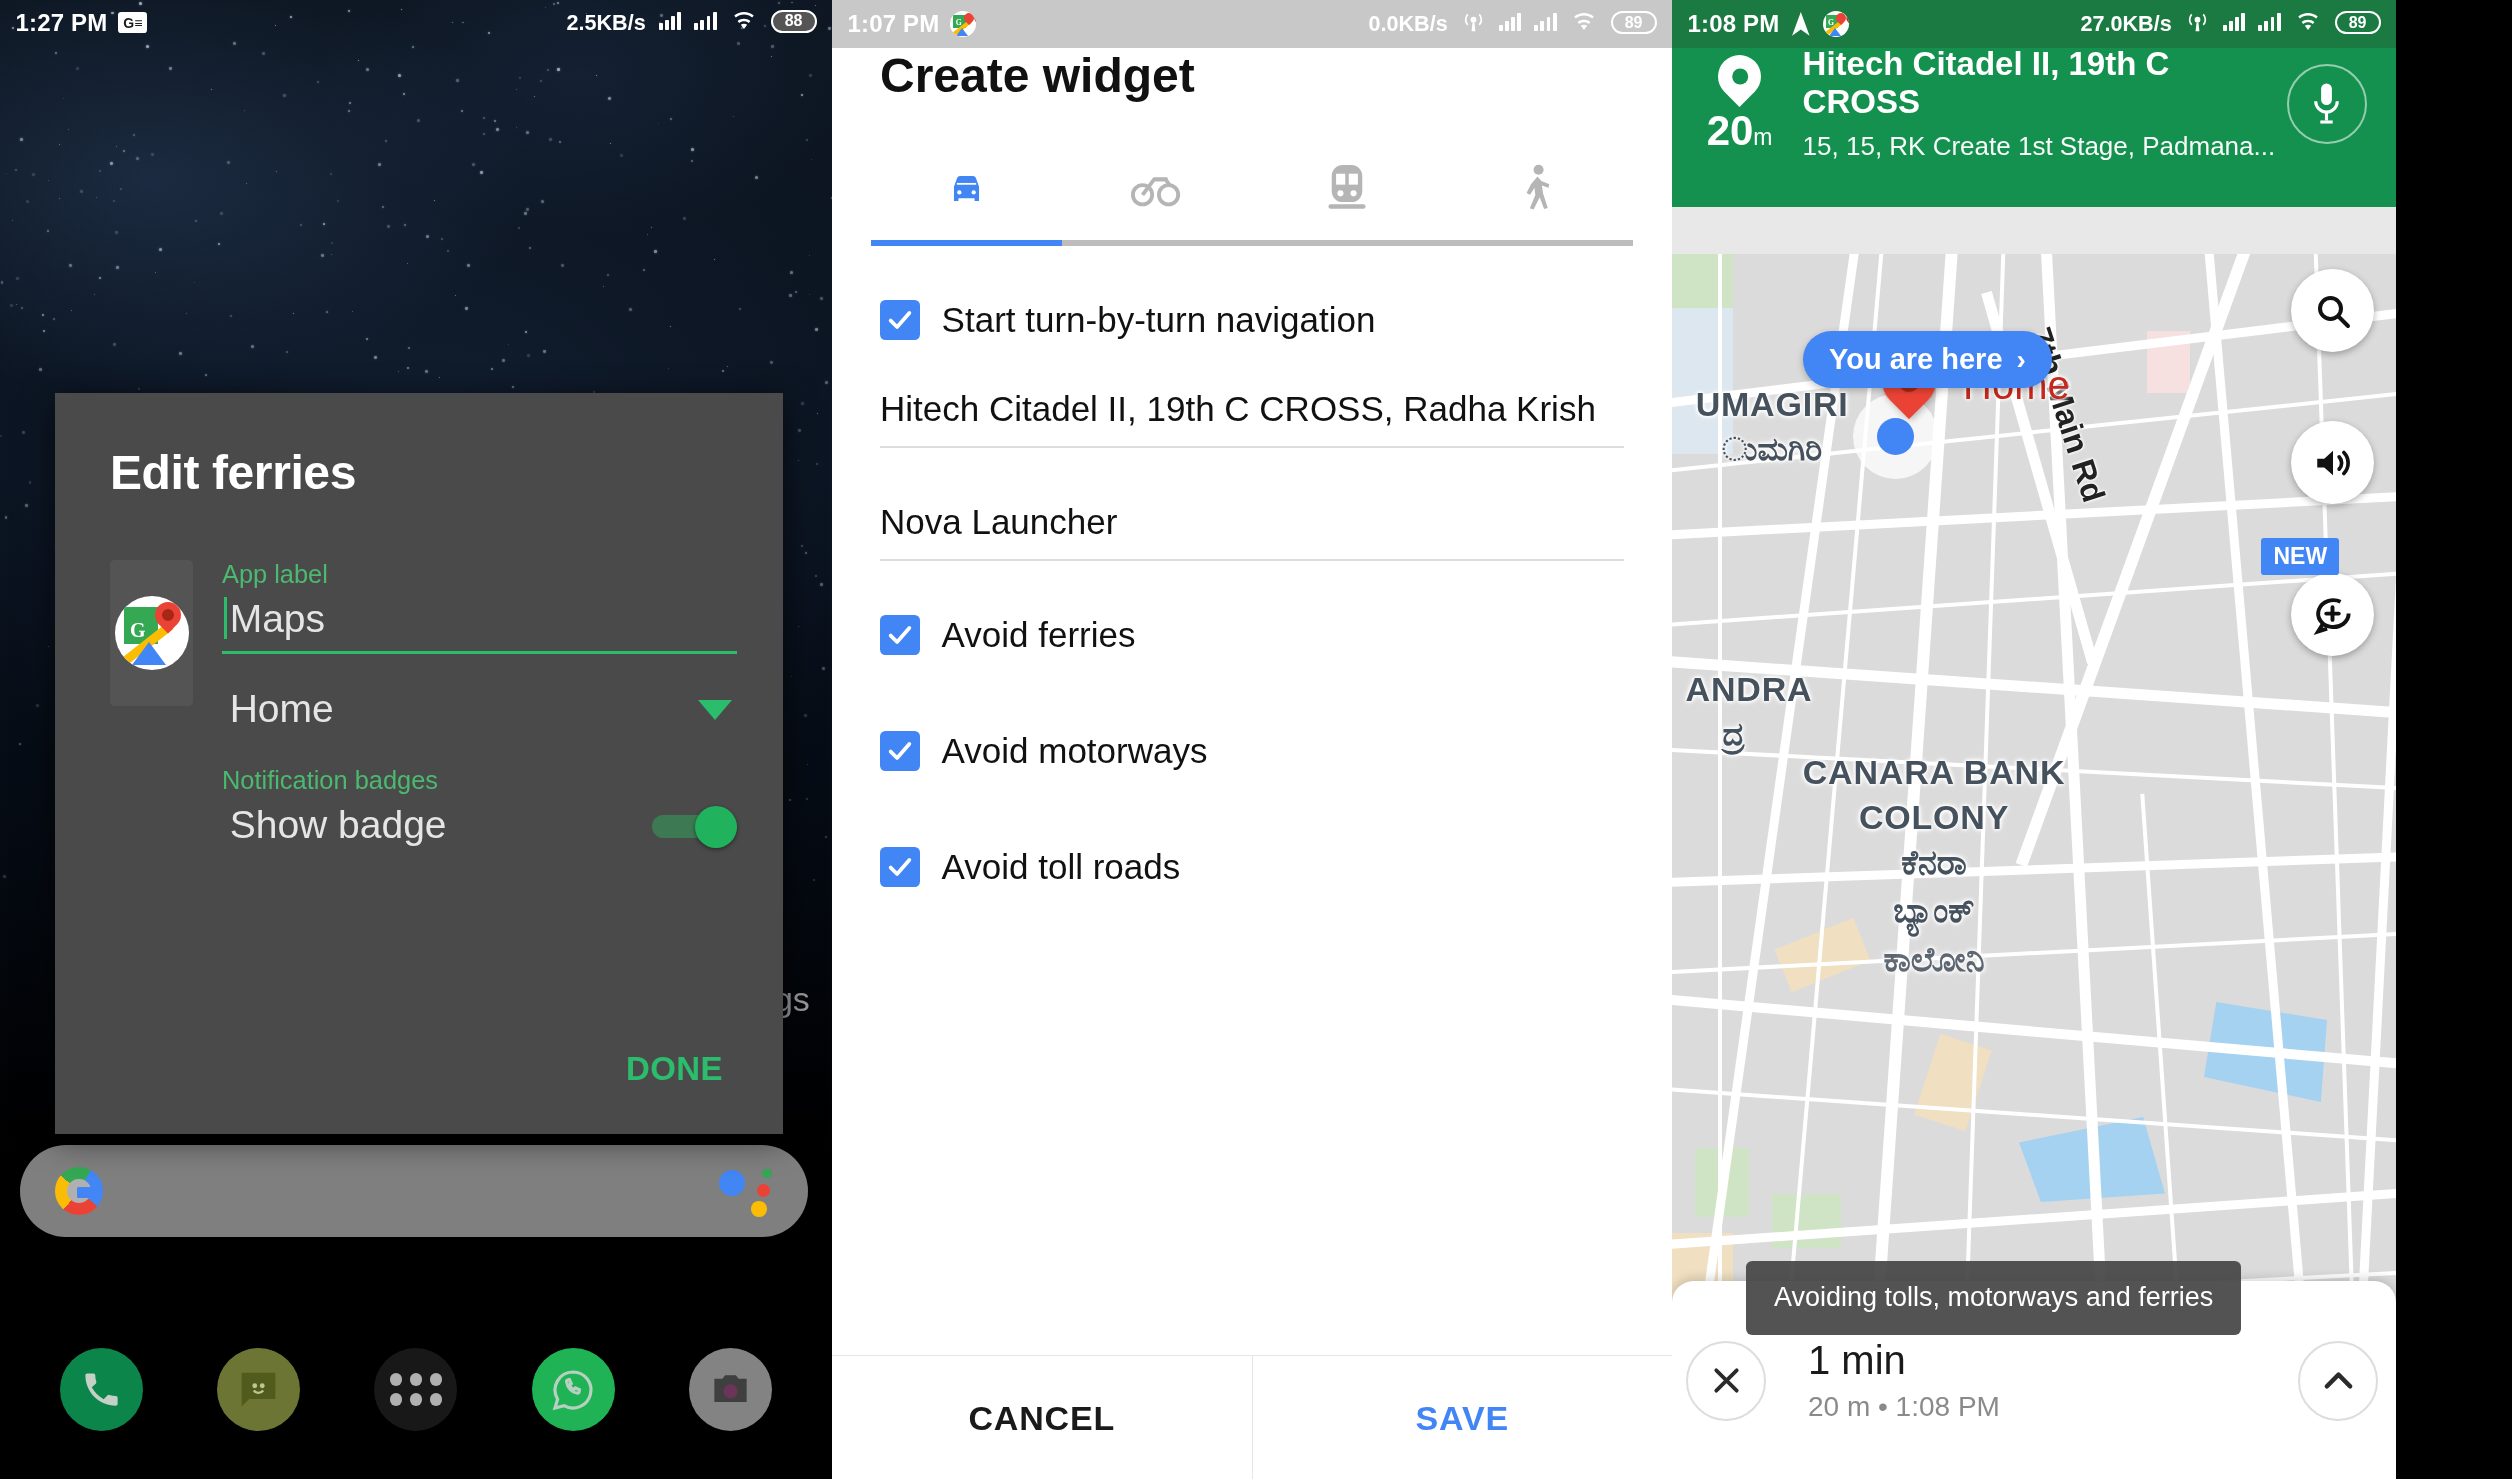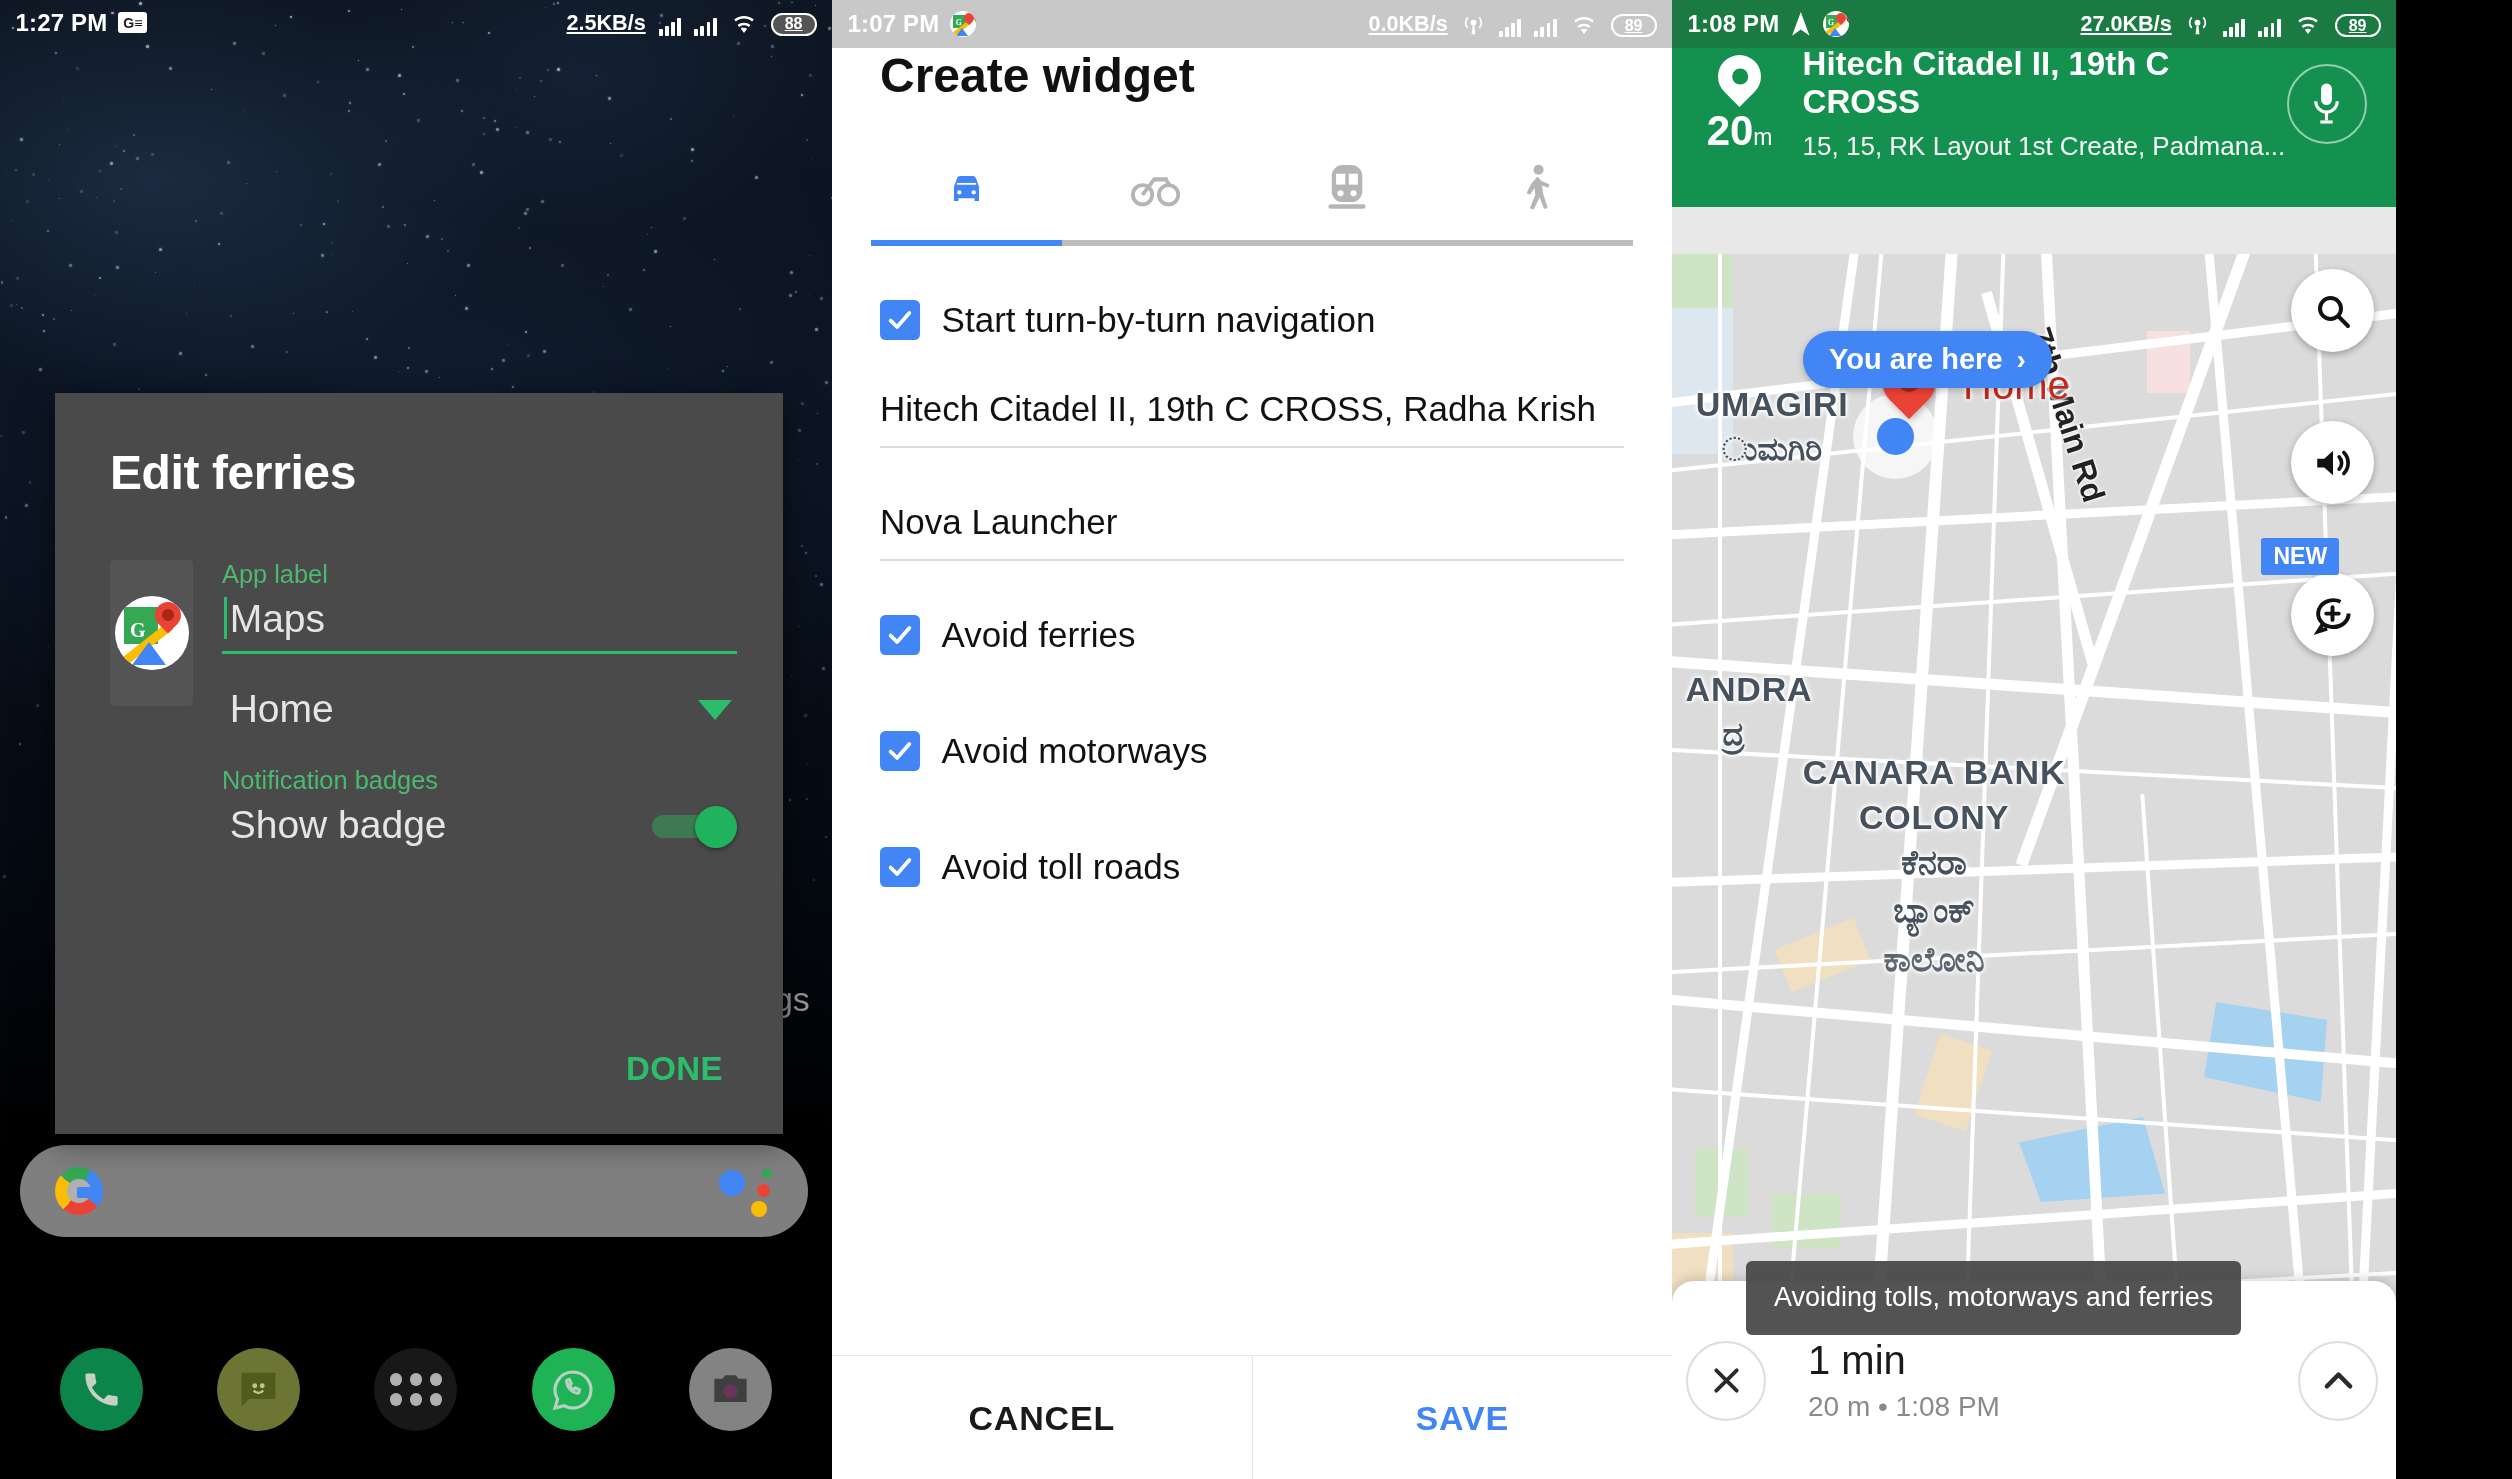--- a/index.html
+++ b/index.html
@@ -18,21 +18,21 @@
       radial-gradient(ellipse 694px 539px at 50% 30%, rgba(18,30,48,.9), transparent 75%),
       linear-gradient(180deg,#0d1622 0%, #0a1320 32%, #050a12 58%, #000 78%, #000 100%);
   }
   .p1-stars { position:absolute; inset:0; opacity:.85; }
   .p1-stars i { position:absolute; background:#cfe3f5; border-radius:50%;
      box-shadow:0 0 2.3px rgba(200,225,255,.8); }
 
   .statusbar { position:absolute; top:0; left:0; right:0; height:45px;
      display:flex; align-items:center; padding:0 15.4px; z-index:40; }
   .sb-left { display:flex; align-items:center; gap:10.8px; }
-  .sb-right { margin-left:auto; display:flex; align-items:flex-end; gap:13px;text-decoration:underline; }
+  .sb-right { margin-left:auto; display:flex; align-items:flex-start; gap:13px; }
   .sb-time { font-size:24px; font-weight:bold; letter-spacing:0.2px; }
   .sb-speed { font-size:21.6px; font-weight:bold; }
   .p1 .statusbar { color:#fff; }
 
   .ic-news { width:29px; height:21.6px; background:#fff; border-radius:3.1px;
      display:flex; align-items:center; justify-content:center;
      font-size:14px; font-weight:bold; color:#1a1a1a; }
   .bars { display:flex; align-items:flex-end; gap:2.3px; height:20px; }
   .bars u { display:block; width:3.9px; background:currentColor; border-radius:0.8px; }
   .bars u:nth-child(1){height:6.2px}.bars u:nth-child(2){height:10px}
@@ -945,21 +945,21 @@
 
     <div class="navhdr">
       <div class="nav-pin">
         <div class="pin-shape"></div>
         <div class="nav-dist">
           <span style="font-size:42px;font-weight:bold">20</span><span>m</span>
         </div>
       </div>
       <div class="nav-txt">
         <div class="nav-line1">Hitech Citadel II, 19th C CROSS</div>
-        <div class="nav-line2">15, 15, RK Layout 1st Create, Padmana...</div>
+        <div class="nav-line2">15, 15, RK Create 1st Stage, Padmana...</div>
       </div>
       <div class="mic-btn">
         <svg width="37" height="45" viewBox="0 0 24 28" fill="#fff">
           <rect x="8.5" y="1" width="7" height="14" rx="3.5"></rect>
           <path d="M5 12.5a7 7 0 0 0 14 0" stroke="#fff" stroke-width="2" fill="none"></path>
           <rect x="11" y="19" width="2" height="6"></rect>
             <rect x="8" y="25" width="8" height="2"></rect>
           </svg>
       </div>
     </div>

